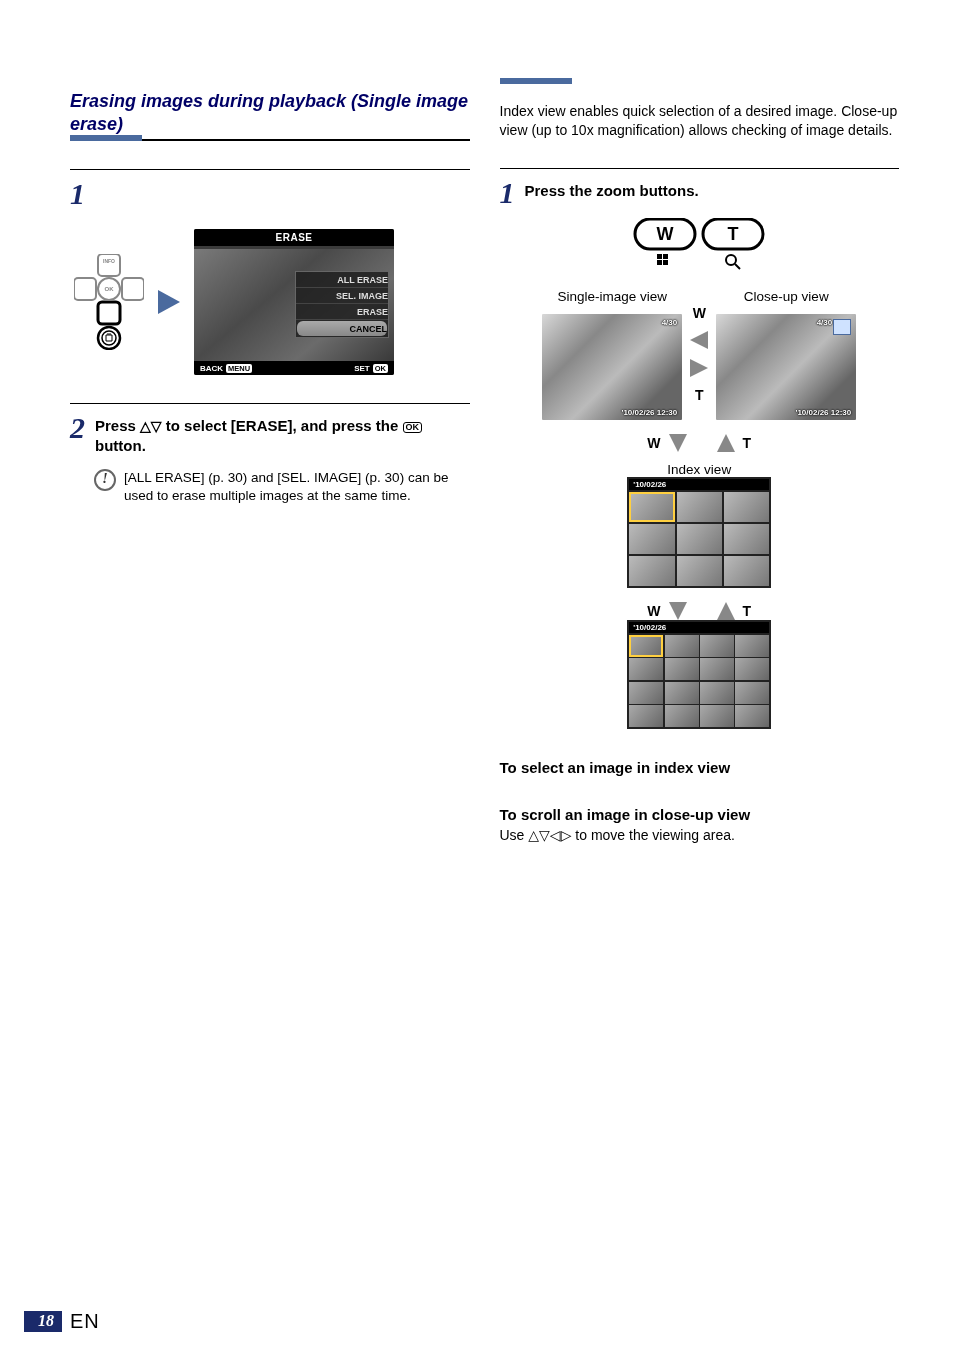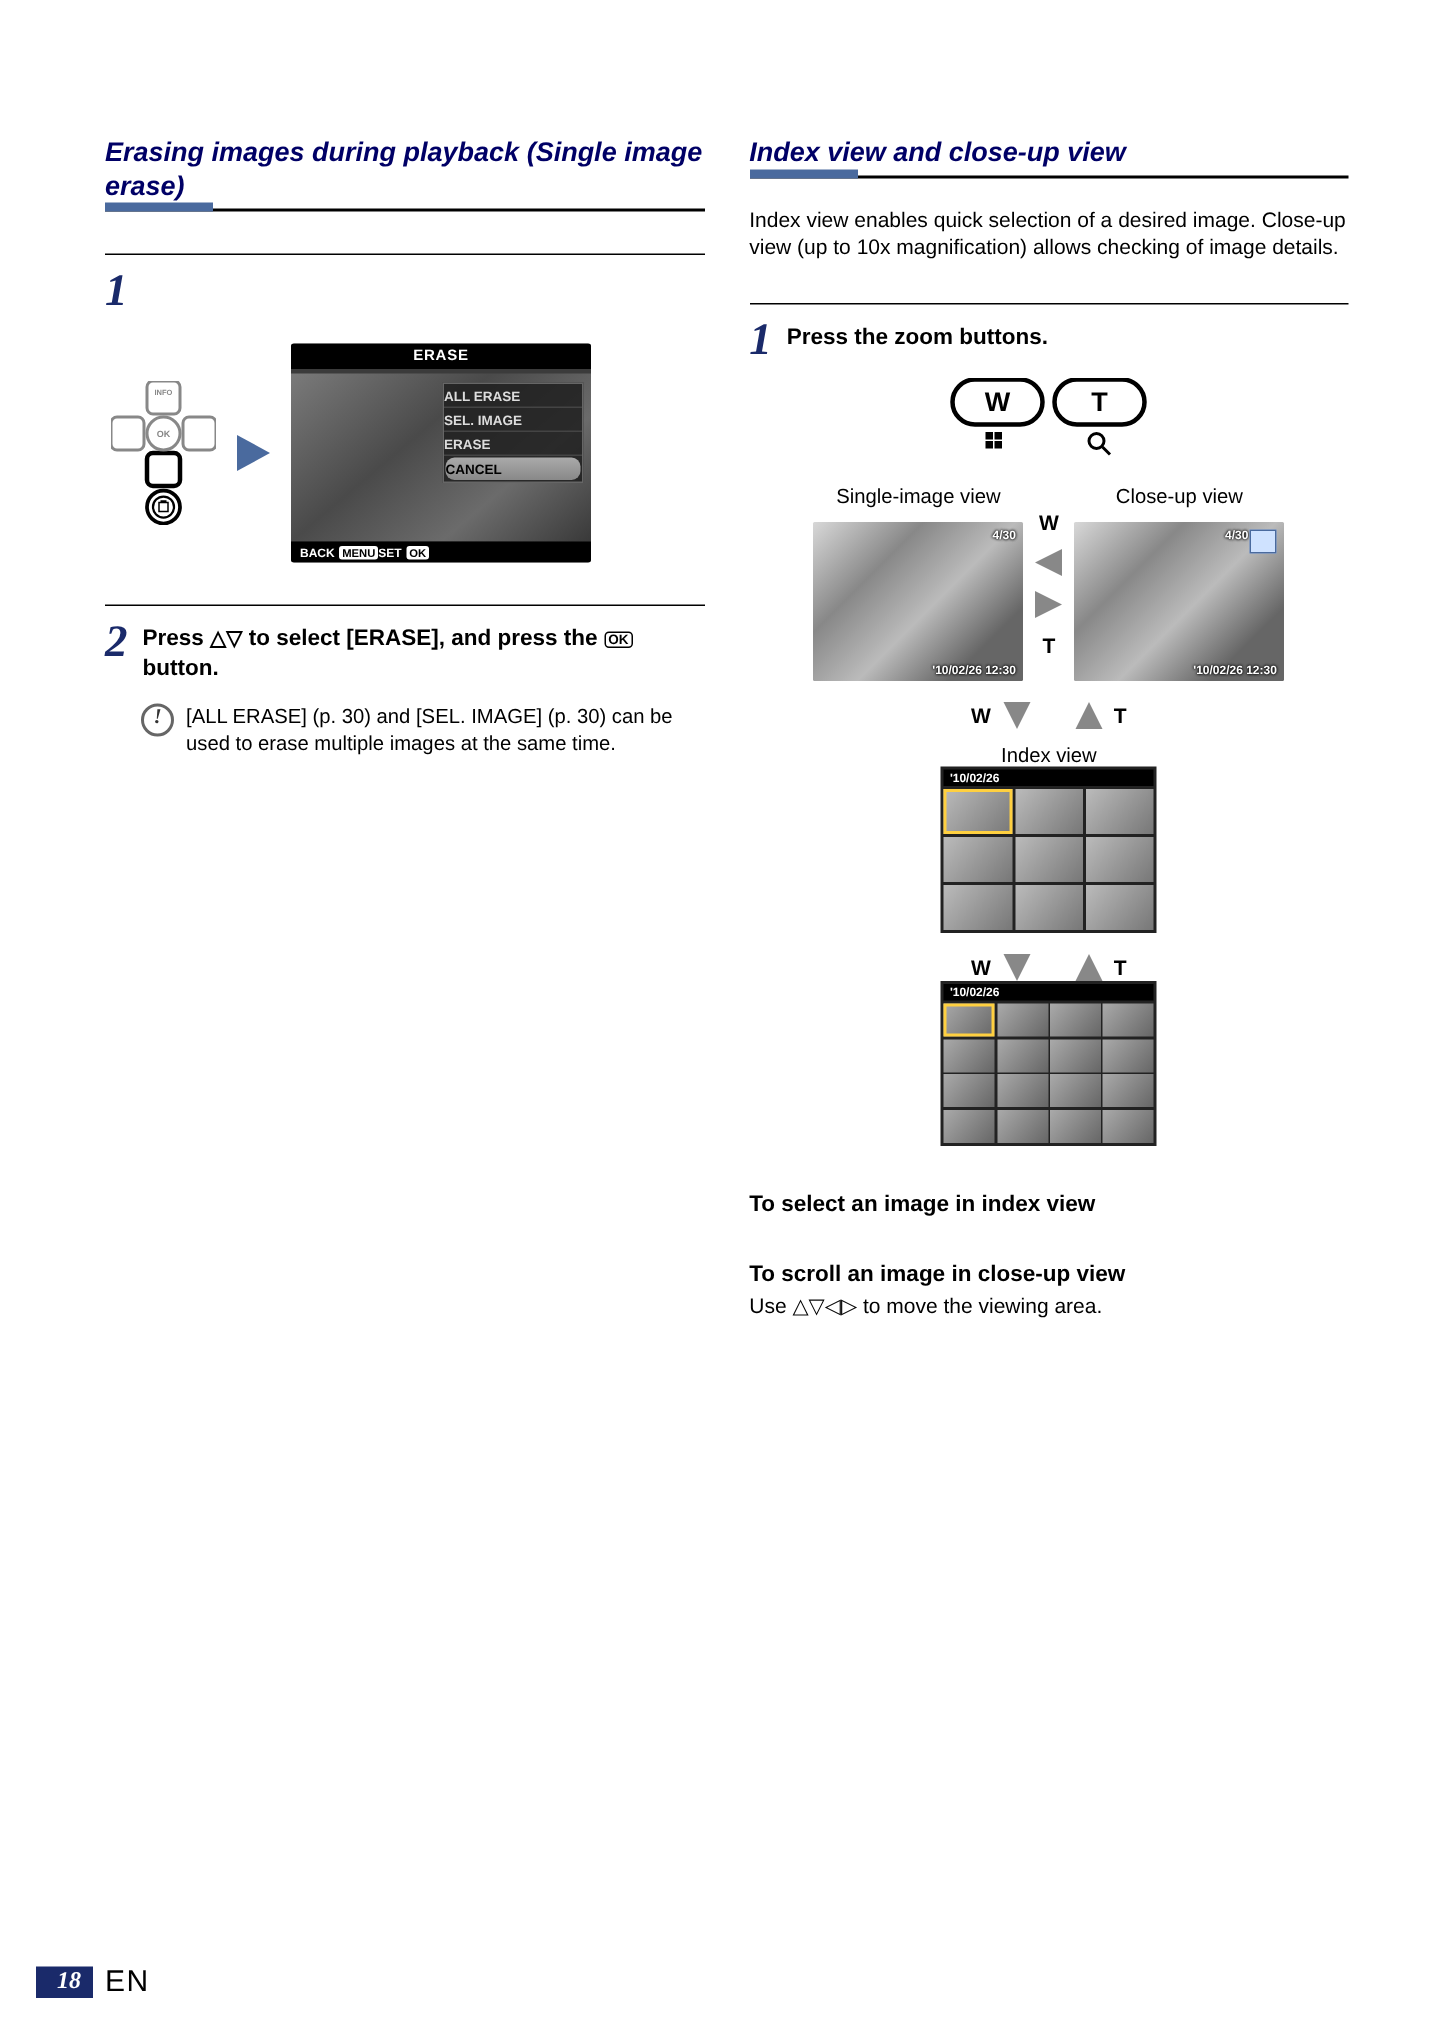--- a/index.html
+++ b/index.html
@@ -129,47 +129,47 @@
     padding: 3px 0;
     letter-spacing: 0.5px;
   }
   .screen-body {
     position: absolute;
     top: 20px; left: 0; right: 0; bottom: 14px;
     background: linear-gradient(140deg,#7a7a7a,#4a4a4a 40%,#6b6b6b 70%,#393939);
   }
   .menu-box {
     position: absolute;
-    right: 5px; top: 6px;
+    right: 5px; top: 22px;
     width: 92px;
     background: rgba(30,30,30,0.85);
     border: 1px solid #666;
     font-size: 9px;
     color: #ddd;
     font-weight: bold;
-    text-align: left;
+    text-align: right;
   }
   .menu-box div { padding: 2.5px 0; border-bottom: 1px solid #444; }
   .menu-box div:last-child { border-bottom: none; }
   .menu-sel {
     background: linear-gradient(#aaa,#888);
     color: #000;
     border-radius: 6px;
     margin: 1px;
   }
   .screen-bot {
     position: absolute;
     left: 0; right: 0; bottom: 0;
     height: 14px;
     background: #000;
     color: #fff;
     font-size: 8px;
     font-weight: bold;
     display: flex;
-    justify-content: flex-start;
+    justify-content: space-between;
     align-items: center;
     padding: 0 6px;
   }
   .badge {
     display: inline-block;
     background: #fff;
     color: #000;
     border-radius: 2px;
     padding: 0 2px;
     font-size: 7.5px;
@@ -358,21 +358,20 @@
       </div>
     </div>
 
     <div class="note-row">
       <span class="note-icon">!</span>
       <span>[ALL ERASE] (p. 30) and [SEL. IMAGE] (p. 30) can be used to erase multiple images at the same time.</span>
     </div>
   </div>
 
   <div class="col">
-    <div class="section-title">Index view and close-up view</div>
     <div class="blue-bar"></div>
 
     <div class="intro">Index view enables quick selection of a desired image. Close-up view (up to 10x magnification) allows checking of image details.</div>
 
     <div class="step">
       <div class="step-row">
         <div class="step-num">1</div>
         <div class="step-text">Press the zoom buttons.</div>
       </div>
     </div>

